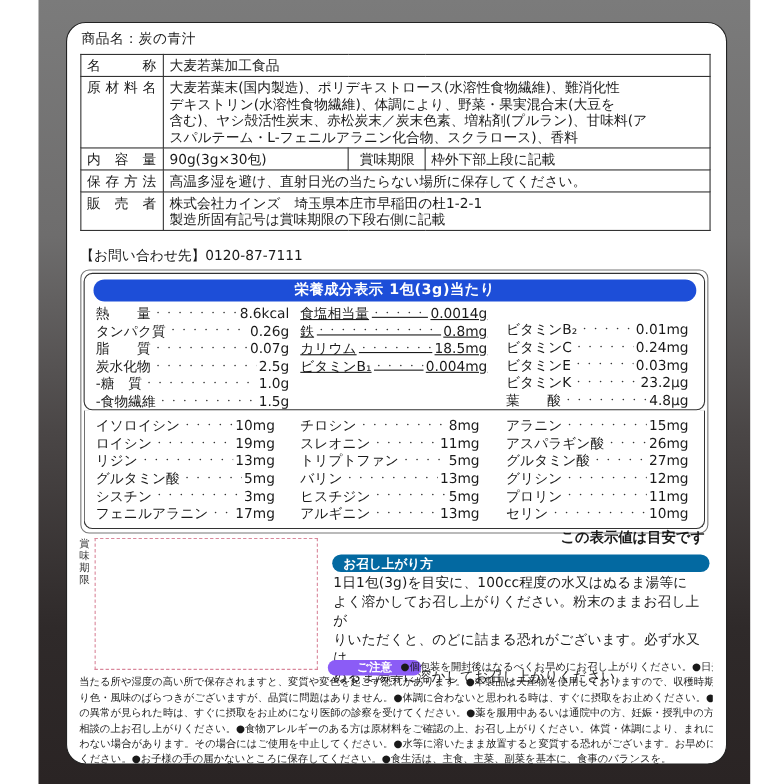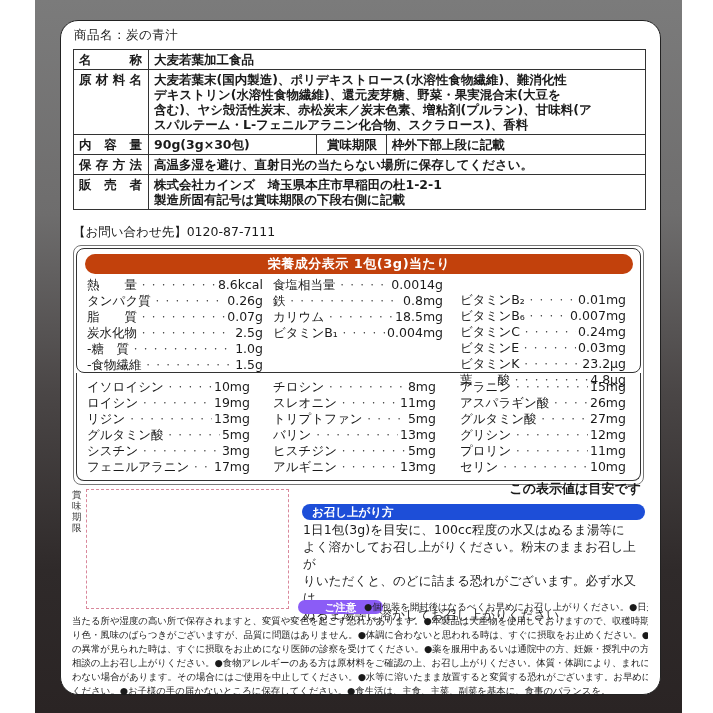--- a/index.html
+++ b/index.html
@@ -16,21 +16,21 @@
   }
 
   .product-name {
     position: absolute; left: 74px; top: 27px; font-size: 12.5px; letter-spacing: 0.5px;
   }
 
   table.spec {
     position: absolute; left: 73px; top: 49px; width: 573px;
     border-collapse: collapse; font-size: 12.5px; line-height: 15px;
   }
-  table.spec td { border: 1px solid #333; padding: 2px 4px 2px 5px; vertical-align: top; font-weight: bold; }
+  table.spec td { border: 1px solid #333; padding: 2px 4px 2px 5px; vertical-align: top; }
   table.spec td.lbl { width: 75px; text-align: justify; text-align-last: justify; padding-right: 6px; white-space: nowrap; }
   table.spec td.sublbl { width: 70px; text-align: center; white-space: nowrap; }
 
   .contact {
     position: absolute; left: 73px; top: 224px; font-size: 12.5px;
   }
 
   
   .nut-outer {
     position: absolute; left: 73px; top: 245px; width: 571px; height: 240px;
@@ -39,21 +39,21 @@
   .nut-inner {
     position: absolute; left: 76px; top: 248px; width: 565px; height: 125px;
     border: 1px solid #333; border-radius: 8px;
   }
   .nut-lower {
     position: absolute; left: 76px; top: 373px; width: 565px; height: 108px;
     border: 1px solid #333; border-top: none; border-radius: 0 0 8px 8px;
   }
   .nut-header {
     position: absolute; left: 85px; top: 254px; width: 548px; height: 20px;
-    background: #c2410c; border-radius: 10px; color: #fff;
+    background: #1d4ed8; border-radius: 10px; color: #fff;
     font-size: 13px; font-weight: bold; text-align: center; line-height: 20px; letter-spacing: 0.5px;
   }
   .ncol { position: absolute; font-size: 12.5px; line-height: 16px; }
   .nrow { display: flex; justify-content: center; white-space: nowrap; }
   .nrow .dots { flex: 1; overflow: hidden; color: #333; letter-spacing: 1px; margin: 0 2px; font-size: 9px; line-height: 16px; }
   .nrow .dots::before { content: "・・・・・・・・・・・・・・・・・・・・・・"; }
   .nrow .v { text-align: right; }
 
   .guide-note {
     position: absolute; right: 72px; top: 480px; font-size: 13px; font-weight: bold;
@@ -64,21 +64,21 @@
     position: absolute; left: 72px; top: 489px; width: 12px; font-size: 9.5px; line-height: 11px; color: #333;
   }
   .expiry-box {
     position: absolute; left: 86px; top: 489px; width: 203px; height: 120px;
     border: 1.5px dashed #d9879b;
   }
 
   
   .howto-head {
     position: absolute; left: 302px; top: 504px; width: 343px; height: 16px;
-    background: #1d4ed8; border-radius: 8px; color: #fff; font-size: 11.5px; font-weight: bold;
+    background: #0369a1; border-radius: 8px; color: #fff; font-size: 11.5px; font-weight: bold;
     line-height: 16px; padding-left: 10px;
   }
   .howto-body {
     position: absolute; left: 303px; top: 521px; width: 345px; font-size: 12.5px; line-height: 17px; letter-spacing: 0.1px;
   }
 
   
   .caution-head {
     position: absolute; left: 298px; top: 600px; width: 85px; height: 14px;
     background: #8b5cf6; border-radius: 7px; color: #fff; font-size: 10.5px; font-weight: bold;
@@ -103,21 +103,21 @@
 <table class="spec">
   <tbody>
       <tr>
     <td class="lbl">名　　称</td>
     <td colspan="3">大麦若葉加工食品</td>
   </tr>
   <tr>
     <td class="lbl">原材料名</td>
     <td colspan="3">
       <div>大麦若葉末(国内製造)、ポリデキストロース(水溶性食物繊維)、難消化性</div>
-      <div>デキストリン(水溶性食物繊維)、還元麦芽糖、野菜・果実混合末(大豆を</div>
+      <div>デキストリン(水溶性食物繊維)、体調により、野菜・果実混合末(大豆を</div>
       <div>含む)、ヤシ殻活性炭末、赤松炭末／炭末色素、増粘剤(プルラン)、甘味料(ア</div>
       <div>スパルテーム・L-フェニルアラニン化合物、スクラロース)、香料</div>
     </td>
   </tr>
   <tr>
     <td class="lbl">内 容 量</td>
     <td style="width:168px">90g(3g×30包)</td>
     <td class="sublbl">賞味期限</td>
     <td>枠外下部上段に記載</td>
   </tr>
@@ -167,21 +167,21 @@
       <span>-糖　質</span>
       <span class="dots"></span>
       <span class="v">1.0g</span>
     </div>
   <div class="nrow">
       <span>-食物繊維</span>
       <span class="dots"></span>
       <span class="v">1.5g</span>
     </div>
 </div>
-<div class="ncol" style="left:273px; top:277px; width:170px;">
+<div class="ncol" style="left:273px; top:277px; width:170px;text-decoration:underline;">
   <div class="nrow">
       <span>食塩相当量</span>
       <span class="dots"></span>
       <span class="v">0.0014g</span>
     </div>
   <div class="nrow">
       <span>鉄</span>
       <span class="dots"></span>
       <span class="v">0.8mg</span>
     </div>
@@ -194,25 +194,20 @@
       <span>ビタミンB₁</span>
       <span class="dots"></span>
       <span class="v">0.004mg</span>
     </div>
 </div>
 <div class="ncol" style="left:460px; top:277px; width:166px;margin-top:15px;">
   <div class="nrow">
       <span>ビタミンB₂</span>
       <span class="dots"></span>
       <span class="v">0.01mg</span>
-    </div>
-  <div class="nrow">
-      <span>ビタミンB₆</span>
-      <span class="dots"></span>
-      <span class="v">0.007mg</span>
     </div>
   <div class="nrow">
       <span>ビタミンC</span>
       <span class="dots"></span>
       <span class="v">0.24mg</span>
     </div>
   <div class="nrow">
       <span>ビタミンE</span>
       <span class="dots"></span>
       <span class="v">0.03mg</span>

